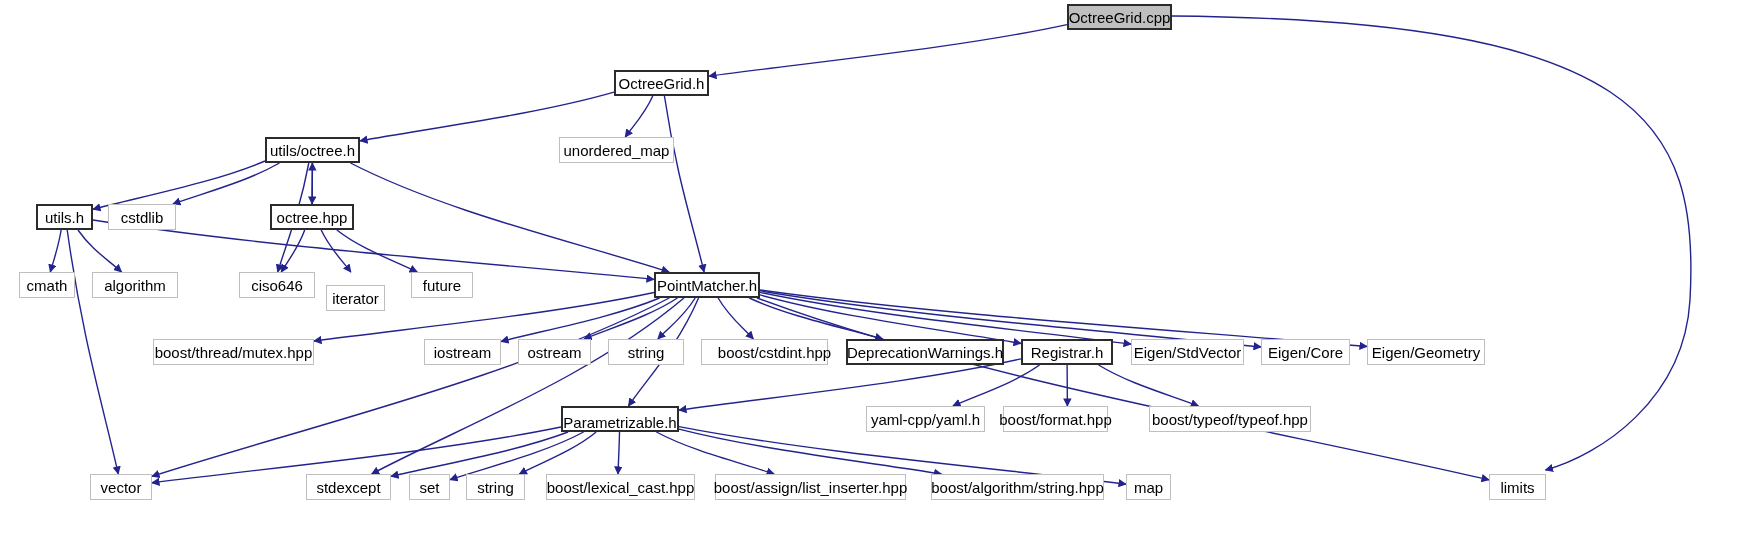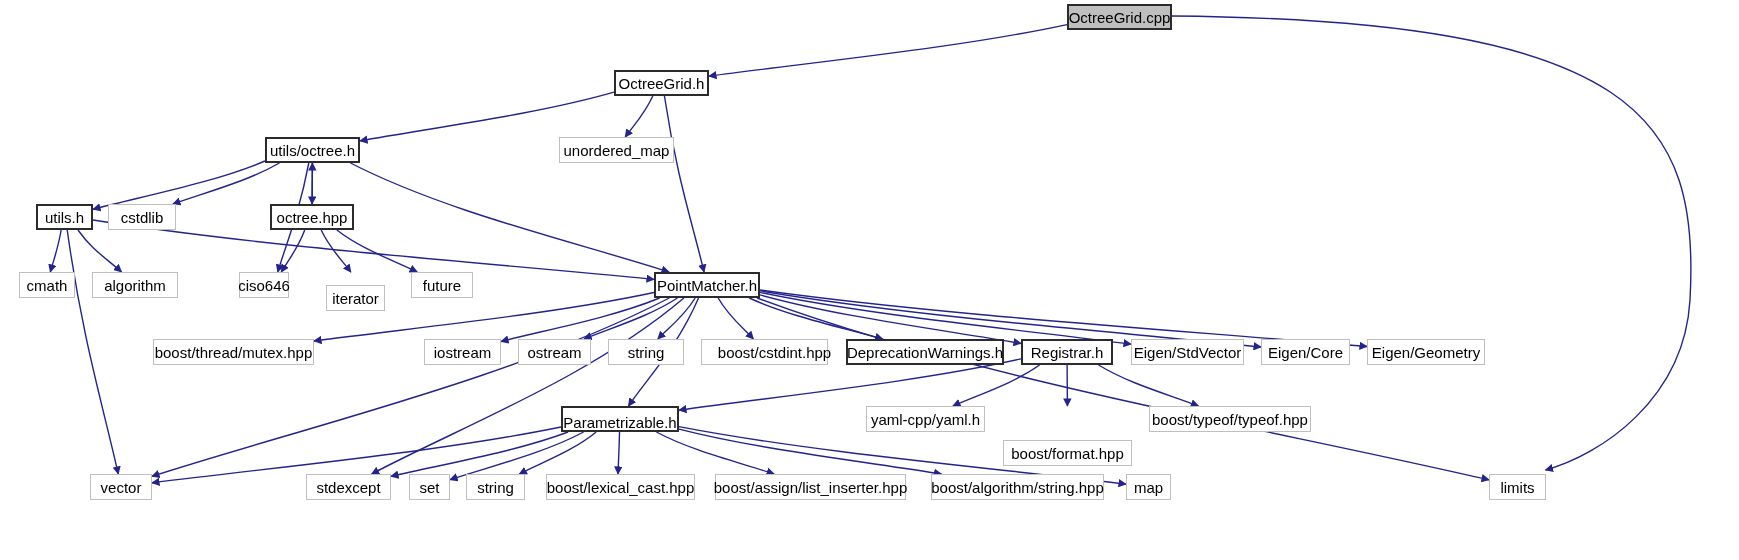--- a/index.html
+++ b/index.html
@@ -106,21 +106,21 @@
       </div>
       <div class="node hdr" style="left: 270px; top: 204px; width: 84px;">
         <span>octree.hpp</span>
       </div>
       <div class="node lib" style="left: 19px; top: 272px; width: 56px;">
         <span>cmath</span>
       </div>
       <div class="node lib" style="left: 92px; top: 272px; width: 86px;">
         <span>algorithm</span>
       </div>
-      <div class="node lib" style="left: 239px; top: 272px; width: 50px;">
+      <div class="node lib" style="left: 239px; top: 272px; width: 76px;">
         <span>ciso646</span>
       </div>
       <div class="node lib" style="left: 326px; top: 285px; width: 59px;">
         <span>iterator</span>
       </div>
       <div class="node lib" style="left: 411px; top: 272px; width: 62px;">
         <span>future</span>
       </div>
       <div class="node hdr" style="left: 654px; top: 272px; width: 106px;">
         <span>PointMatcher.h</span>
@@ -154,21 +154,21 @@
       </div>
       <div class="node lib" style="left: 1367px; top: 339px; width: 118px;">
         <span>Eigen/Geometry</span>
       </div>
       <div class="node hdr" style="left: 561px; top: 406px; width: 118px; align-items: flex-end;">
         <span>Parametrizable.h</span>
       </div>
       <div class="node lib" style="left: 866px; top: 406px; width: 119px;">
         <span>yaml-cpp/yaml.h</span>
       </div>
-      <div class="node lib" style="left: 1003px; top: 406px; width: 129px; margin-top: 34px;">
+      <div class="node lib" style="left: 1003px; top: 406px; width: 105px;">
         <span>boost/format.hpp</span>
       </div>
       <div class="node lib" style="left: 1149px; top: 406px; width: 162px;">
         <span>boost/typeof/typeof.hpp</span>
       </div>
       <div class="node lib" style="left: 90px; top: 474px; width: 62px;">
         <span>vector</span>
       </div>
       <div class="node lib" style="left: 306px; top: 474px; width: 85px;">
         <span>stdexcept</span>

